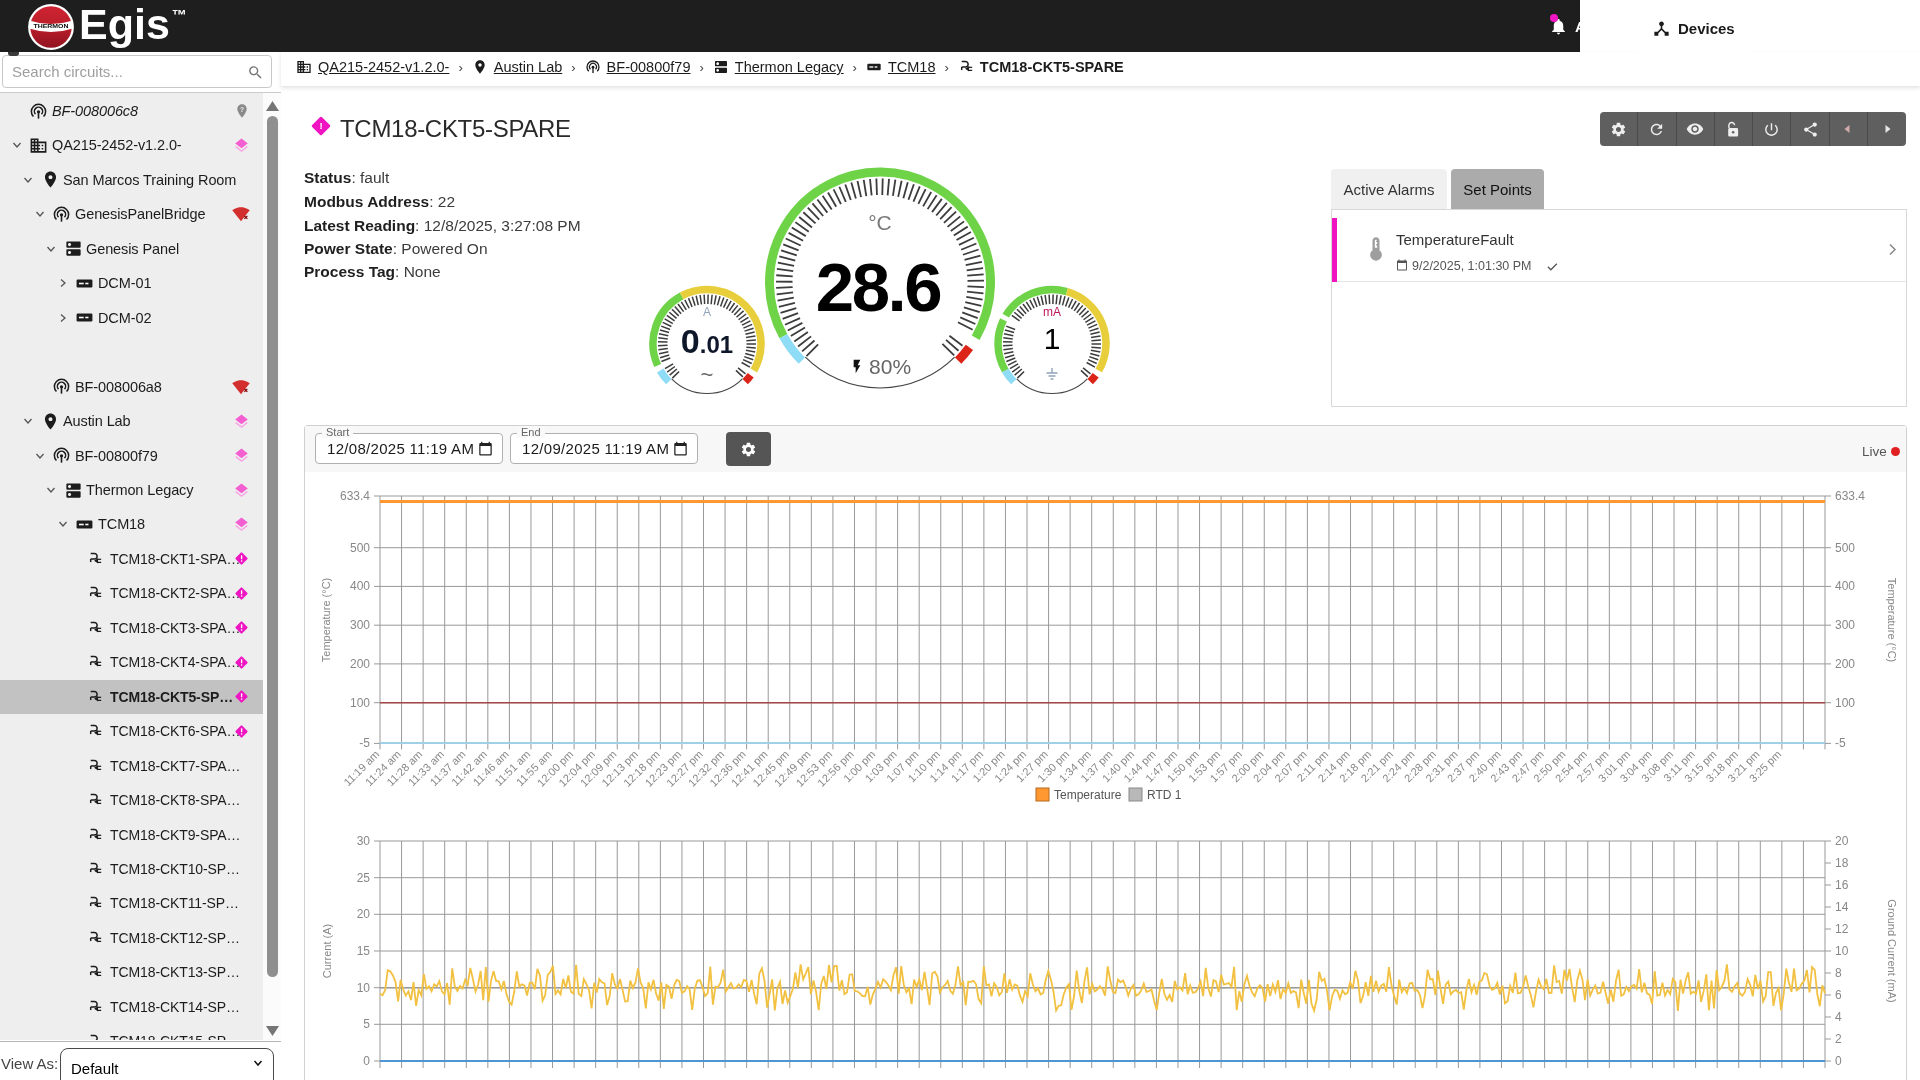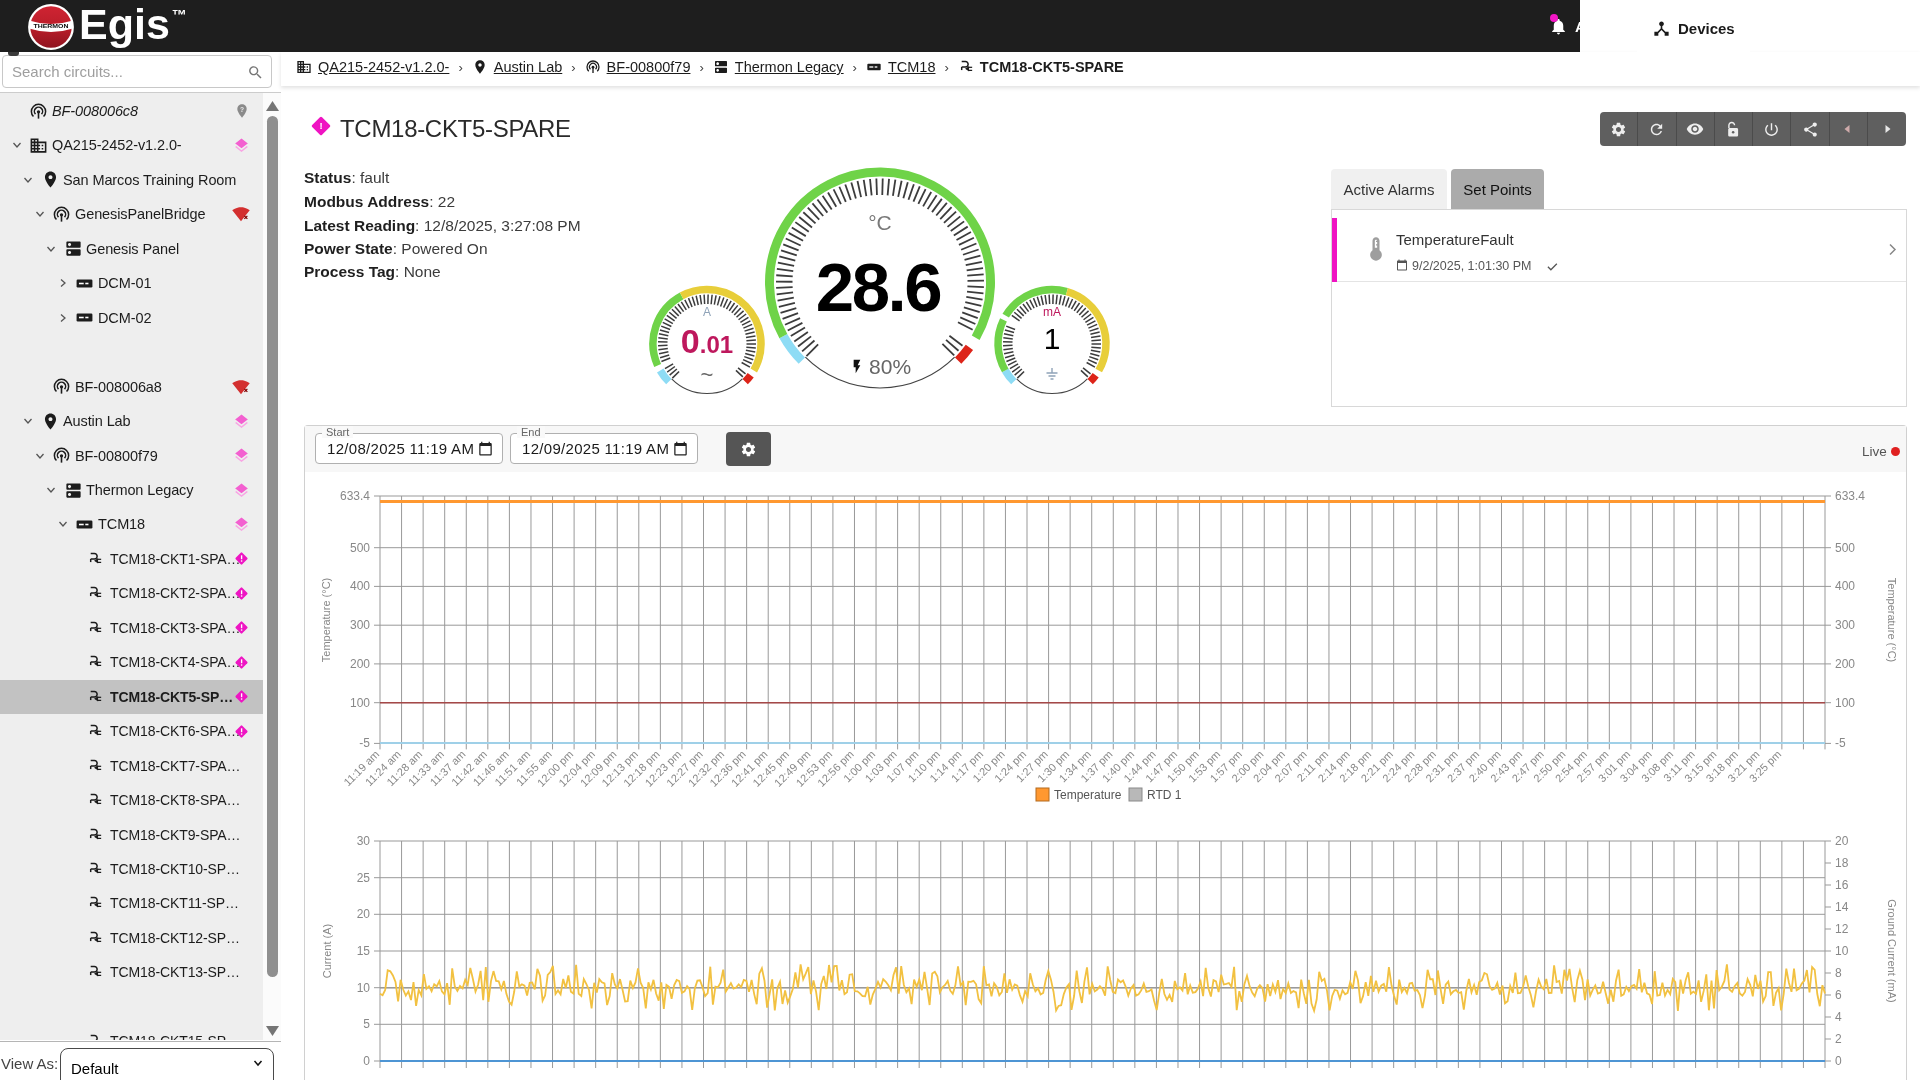--- a/index.html
+++ b/index.html
@@ -479,20 +479,34 @@
           <path d="M6 4h6a4.5 4.5 0 0 1 0 9H6"></path>
           <path d="M6 13v5"></path>
         </g>
         <path d="M18 11.5l-6.5 4.5 6.5 4.5z" fill="#1c1c1c"></path>
         <g stroke="#1c1c1c" stroke-width="2">
           <path d="M17 13.5h6"></path>
           <path d="M17 18.5h6"></path>
         </g>
       </svg>
       <span class="lbl" style="left:110px;font-size:14px">TCM18-CKT13-SP…</span>
+    </div>
+    <div class="trow" style="top:896.7px">
+      <svg class="nicon" viewBox="0 0 26 26" style="left:87px;width:16px;height:16px">
+        <g fill="none" stroke="#1c1c1c" stroke-width="2.4">
+          <path d="M6 4h6a4.5 4.5 0 0 1 0 9H6"></path>
+          <path d="M6 13v5"></path>
+        </g>
+        <path d="M18 11.5l-6.5 4.5 6.5 4.5z" fill="#1c1c1c"></path>
+        <g stroke="#1c1c1c" stroke-width="2">
+          <path d="M17 13.5h6"></path>
+          <path d="M17 18.5h6"></path>
+        </g>
+      </svg>
+      <span class="lbl" style="left:110px;font-size:14px">TCM18-CKT14-SP…</span>
     </div>
     <div class="trow" style="top:931.2px">
       <svg class="nicon" viewBox="0 0 26 26" style="left:87px;width:16px;height:16px">
         <g fill="none" stroke="#1c1c1c" stroke-width="2.4">
           <path d="M6 4h6a4.5 4.5 0 0 1 0 9H6"></path>
           <path d="M6 13v5"></path>
         </g>
         <path d="M18 11.5l-6.5 4.5 6.5 4.5z" fill="#1c1c1c"></path>
         <g stroke="#1c1c1c" stroke-width="2">
           <path d="M17 13.5h6"></path>
@@ -782,21 +796,21 @@
     <line x1="1086.61" y1="362.53" x2="1094.94" y2="367.11" stroke="#3c3c3c" stroke-width="1.5"></line>
     <line x1="1083.04" y1="367.93" x2="1090.51" y2="373.80" stroke="#3c3c3c" stroke-width="1.5"></line>
     <line x1="1080.94" y1="370.39" x2="1087.89" y2="376.86" stroke="#3c3c3c" stroke-width="1.5"></line>
   </svg>
 <div class="gtxt" style="left:855px;top:211px;width:50px;font-size:21px;color:#7a7a7a">°C</div>
 <div class="gtxt" style="left:778px;top:248px;width:200px;font-size:69px;font-weight:bold;color:#000;letter-spacing:-2.5px">28.6</div>
 <div class="gtxt" style="left:830px;top:355px;width:100px;font-size:21px;color:#666"><svg width="16" height="21" viewBox="0 0 24 24" fill="#111" style="vertical-align:-3px">
       <path d="M7 2v11h3v9l7-12h-4l4-8z"></path>
     </svg> 80%</div>
 <div class="gtxt" style="left:687px;top:305px;width:40px;font-size:12px;color:#8fa3b8">A</div>
-<div class="gtxt" style="left:647px;top:322px;width:120px;color:#be185d"><span style="font-size:34px;font-weight:bold">0</span><span style="font-size:24px;font-weight:bold">.01</span></div>
+<div class="gtxt" style="left:647px;top:322px;width:120px;color:#0f172a"><span style="font-size:34px;font-weight:bold">0</span><span style="font-size:24px;font-weight:bold">.01</span></div>
 <div class="gtxt" style="left:687px;top:362px;width:40px;font-size:22px;color:#666">~</div>
 <div class="gtxt" style="left:1032px;top:305px;width:40px;font-size:12px;color:#be185d">mA</div>
 <div class="gtxt" style="left:1032px;top:322px;width:40px;font-size:30px;color:#000">1</div>
 <svg style="position:absolute;left:1045px;top:368px" width="14" height="12" viewBox="0 0 14 12" stroke="#8fa3b8" stroke-width="1.4">
     <path d="M7 0V5M1.5 5H12.5M3.5 8H10.5M5.5 11H8.5"></path>
   </svg>
 <div id="toolbar">
  <div class="tbtn">
       <svg width="17" height="17" viewBox="0 0 24 24" fill="#eee">
         <path d="M19.14 12.94c.04-.3.06-.61.06-.94 0-.32-.02-.64-.07-.94l2.03-1.58c.18-.14.23-.41.12-.61l-1.92-3.32c-.12-.22-.37-.29-.59-.22l-2.39.96c-.5-.38-1.03-.7-1.62-.94l-.36-2.54c-.04-.24-.24-.41-.48-.41h-3.84c-.24 0-.43.17-.47.41l-.36 2.54c-.59.24-1.13.57-1.62.94l-2.39-.96c-.22-.08-.47 0-.59.22L2.74 8.87c-.12.21-.08.47.12.61l2.03 1.58c-.05.3-.09.63-.09.94s.02.64.07.94l-2.03 1.58c-.18.14-.23.41-.12.61l1.92 3.32c.12.22.37.29.59.22l2.39-.96c.5.38 1.03.7 1.62.94l.36 2.54c.05.24.24.41.48.41h3.84c.24 0 .44-.17.47-.41l.36-2.54c.59-.24 1.13-.56 1.62-.94l2.39.96c.22.08.47 0 .59-.22l1.92-3.32c.12-.22.07-.47-.12-.61l-2.01-1.58zM12 15.6c-1.98 0-3.6-1.62-3.6-3.6s1.62-3.6 3.6-3.6 3.6 1.62 3.6 3.6-1.62 3.6-3.6 3.6z"></path>

